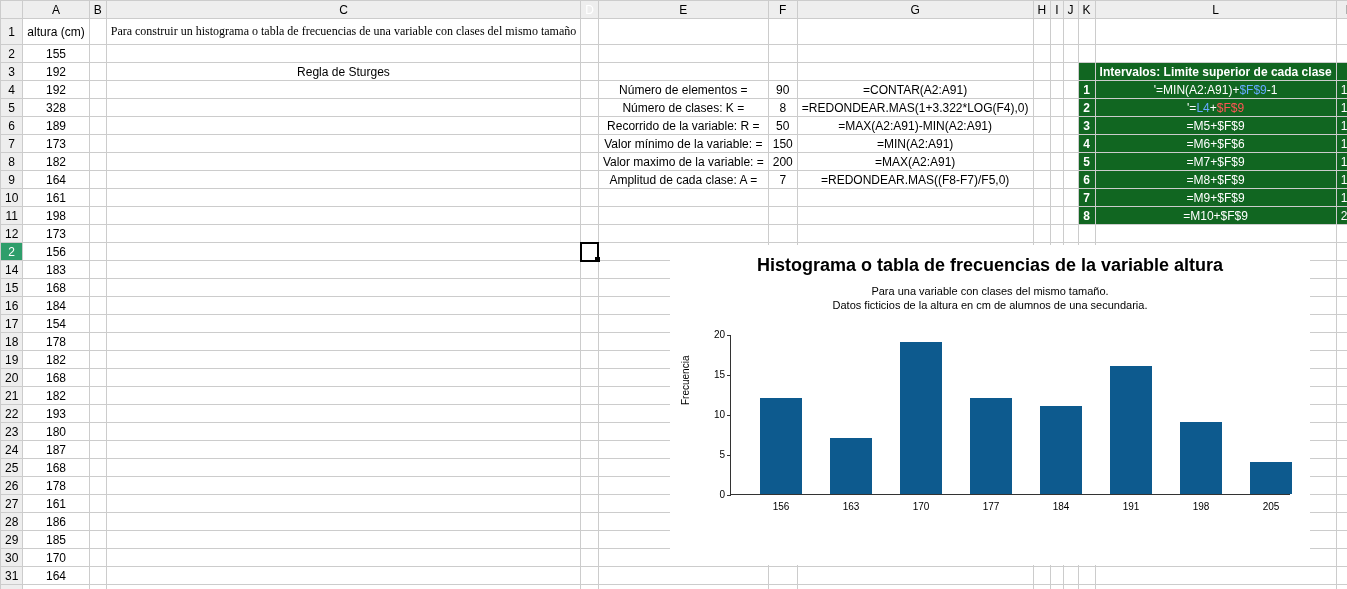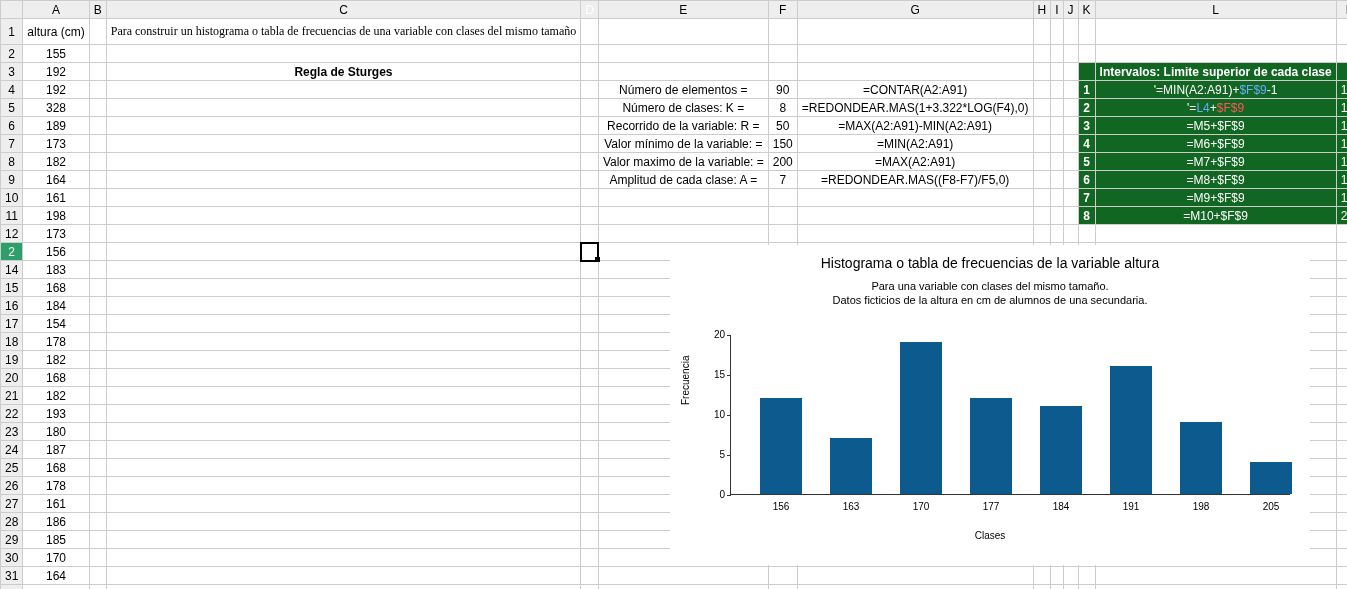--- a/index.html
+++ b/index.html
@@ -43,21 +43,21 @@
   .colhdr-sel {
     background: #2e9e6b;
     color: #fff;
   }
   .title-cell {
     font-size: 20px;
     font-family: Georgia, serif;
     text-align: left;
     font-weight: normal;
   }
-  .bold { font-weight: bold; text-align: left;}
+  .bold { font-weight: normal; text-align: left;}
   .left { text-align: left; }
   .right { text-align: right; }
   .cursor-cell {
     outline: 2px solid #000;
     outline-offset: -1px;
     position: relative;
   }
   .cursor-cell::after {
     content:'';
     position:absolute;
@@ -73,21 +73,21 @@
 
   .chart {
     position: absolute;
     left: 670px;
     top: 245px;
     width: 640px;
     height: 320px;
     background: #fff;
     font-family: Arial, sans-serif;
   }
-  .chart-title { text-align:center; font-size:14px; margin-top:10px; }
+  .chart-title { text-align:center; font-size:18px; margin-top:10px;font-weight:bold; }
   .chart-sub { text-align:center; font-size:11px; margin-top:8px; line-height:1.3;}
   .plot {
     position:absolute;
     left:60px; top:90px;
     width:560px; height:160px;
     border-left:1px solid #333;
     border-bottom:1px solid #333;
   }
   .ytick { position:absolute; left:-30px; font-size:10px; text-align:right; width:24px;}
   .ytick-line { position:absolute; left:-4px; width:4px; height:1px; background:#333;}
@@ -222,21 +222,21 @@
         <td style="width: 30px;"></td>
         <td style="width: 30px;"></td>
         <td style="width: 78px;"></td>
         <td class="right" style="width: 30px;">Valor mínimo de la variable: =</td>
         <td class="left" style="width: 70px;">150</td>
         <td class="left" style="width: 78px;">=MIN(A2:A91)</td>
         <td style="width: 120px;"></td>
         <td style="width: 40px;"></td>
         <td style="width: 30px;"></td>
         <td class="green-dark" style="width: 30px; font-weight: bold;">4</td>
-        <td class="green-dark" style="width: 190px;">=M6+$F$9</td>
+        <td class="green-dark" style="width: 190px;">=M6+$F$6</td>
         <td class="green-dark-c" style="width: 70px;">177</td>
       </tr>
       <tr>
         <td class="rowhdr">8</td>
         <td style="width: 78px;">182</td>
         <td style="width: 30px;"></td>
         <td style="width: 30px;"></td>
         <td style="width: 78px;"></td>
         <td class="right" style="width: 30px;">Valor maximo de la variable: =</td>
         <td class="left" style="width: 70px;">200</td>
@@ -663,14 +663,13 @@
       <div class="xtick" style="left: 230px;">177</div>
       <div class="bar" style="left: 309px; height: 88px;"></div>
       <div class="xtick" style="left: 300px;">184</div>
       <div class="bar" style="left: 379px; height: 128px;"></div>
       <div class="xtick" style="left: 370px;">191</div>
       <div class="bar" style="left: 449px; height: 72px;"></div>
       <div class="xtick" style="left: 440px;">198</div>
       <div class="bar" style="left: 519px; height: 32px;"></div>
       <div class="xtick" style="left: 510px;">205</div>
     </div>
-  <div class="xlabel">Clases</div>
 </div>
 
 </body></html>

